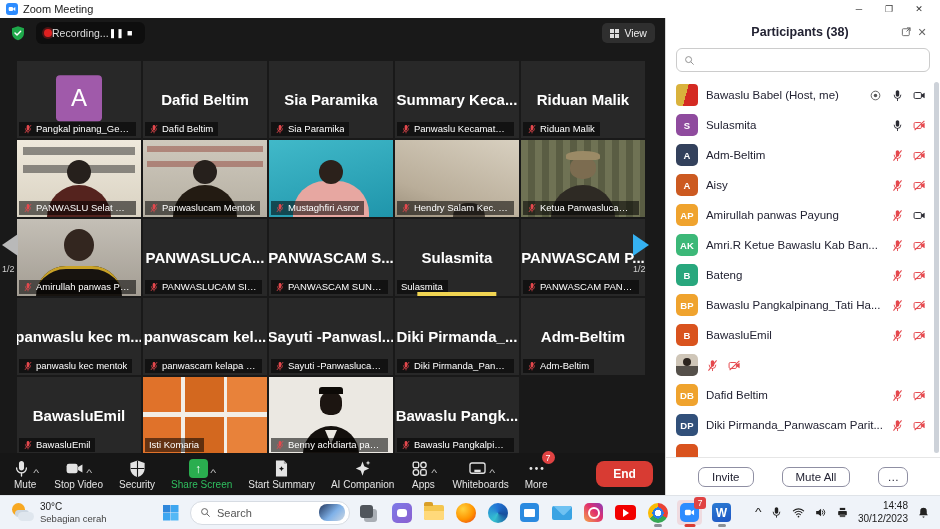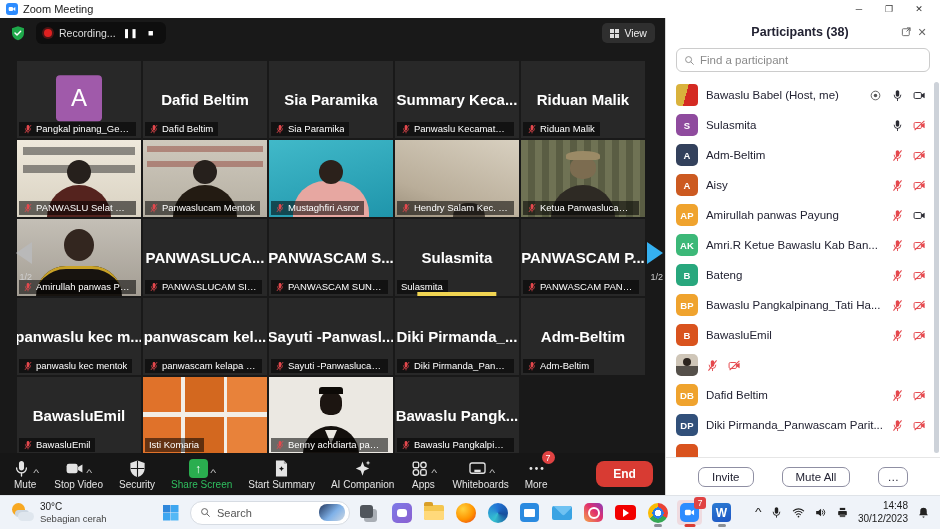--- a/index.html
+++ b/index.html
@@ -15,21 +15,21 @@
   .wcontrols { margin-left:auto; display:flex; }
   .wbtn { width:30px; height:18px; display:flex; align-items:center; justify-content:center; font-size:9px; color:#333; cursor:default; }
 
   
   .content { display:flex; height:477px; }
   .meeting { width:710px; background:#191919; display:flex; flex-direction:column; position:relative; }
 
   
   .meet-top { height:30px; display:flex; align-items:center; padding:0 10px; gap:10px; }
   .shield { width:16px; height:16px; }
-  .rec-pill { background:#0e0e0e; border-radius:6px; height:22px; display:flex; align-items:center; padding:0 8px; gap:7px; }
+  .rec-pill { background:#0e0e0e; border-radius:6px; height:22px; display:flex; align-items:center; padding:0 8px; gap:0; }
   .rec-dot { width:8px; height:8px; border-radius:50%; background:#e02020; box-shadow:0 0 0 2px #4a1515; }
   .rec-label { color:#ddd; font-size:10.5px; }
   .rec-btn { color:#fff; font-size:9px; width:14px; text-align:center; }
   .view-btn { margin-left:auto; background:#2f2f2f; border-radius:5px; height:20px; display:flex; align-items:center; gap:5px; padding:0 8px; color:#eee; font-size:10.5px; }
   .grid-ico { display:inline-block; width:9px; height:9px;
     background:
       linear-gradient(#ddd,#ddd) 0 0/4px 4px no-repeat,
       linear-gradient(#ddd,#ddd) 5px 0/4px 4px no-repeat,
       linear-gradient(#ddd,#ddd) 0 5px/4px 4px no-repeat,
       linear-gradient(#ddd,#ddd) 5px 5px/4px 4px no-repeat; }
@@ -81,21 +81,21 @@
       linear-gradient(180deg,transparent 0 46%,#f3eee6 46% 52%,transparent 52%),
       linear-gradient(90deg,#e0722a 0 31%,#f3eee6 31% 34%,#d3681f 34% 65%,#f3eee6 65% 68%,#e8823a 68% 100%); }
   .v-suit .vfx { background:#ebe8e2; }
   .v-suit .vfx .head { background:#1c1511; top:15px; width:22px; height:23px; border-radius:40%; }
   .v-suit .vfx .head::before { content:""; position:absolute; top:-5px; left:-1px; width:24px; height:7px; background:#0d0a07; border-radius:3px 3px 0 0; }
   .v-suit .vfx .torso { background:#14100d; width:56px; height:28px; }
   .v-suit .vfx .torso::after { content:""; position:absolute; left:50%; transform:translateX(-50%); top:4px;
     width:0; height:0; border-left:6px solid transparent; border-right:6px solid transparent; border-top:14px solid #ece9e2; }
 
   
-  .nav { position:absolute; width:30px; text-align:right; top:194px; z-index:5; }
+  .nav { position:absolute; width:30px; text-align:left; top:186px; z-index:5; }
   .nav-prev { left:2px; }
   .nav-next { right:2px; }
   .arr { width:0; height:0; display:inline-block; }
   .arr-left { border-top:11px solid transparent; border-bottom:11px solid transparent; border-right:16px solid #b9b9b9; }
   .arr-right { border-top:11px solid transparent; border-bottom:11px solid transparent; border-left:16px solid #35b1f1; }
   .pageno { color:#cfcfcf; font-size:9px; margin-top:4px; }
 
   
   .toolbar { height:42px; background:#161616; display:flex; align-items:center; padding:0 12px; gap:16px; }
   .tbtn { display:flex; flex-direction:column; align-items:center; gap:1px; color:#e3e3e3; }
@@ -682,21 +682,20 @@
             </svg>
         </span>
         <span class="p-hbtn">✕</span>
       </div>
       <div class="searchwrap">
         <div class="searchbox">
           <svg viewBox="0 0 24 24">
               <circle cx="10" cy="10" r="6.5" fill="none" stroke="#8a8a8a" stroke-width="2"></circle>
               <line x1="15" y1="15" x2="21" y2="21" stroke="#8a8a8a" stroke-width="2"></line>
             </svg>
-          <input value="" placeholder="Find a participant" style="">
         </div>
       </div>
       <div class="plist" id="plist">
         <div class="pscroll"></div>
       <div class="prow">
             <div class="pavatar logo"></div>
             <span class="pname">Bawaslu Babel (Host, me)</span>
             <span class="picons">
               <span>
                 <svg viewBox="0 0 24 24">

